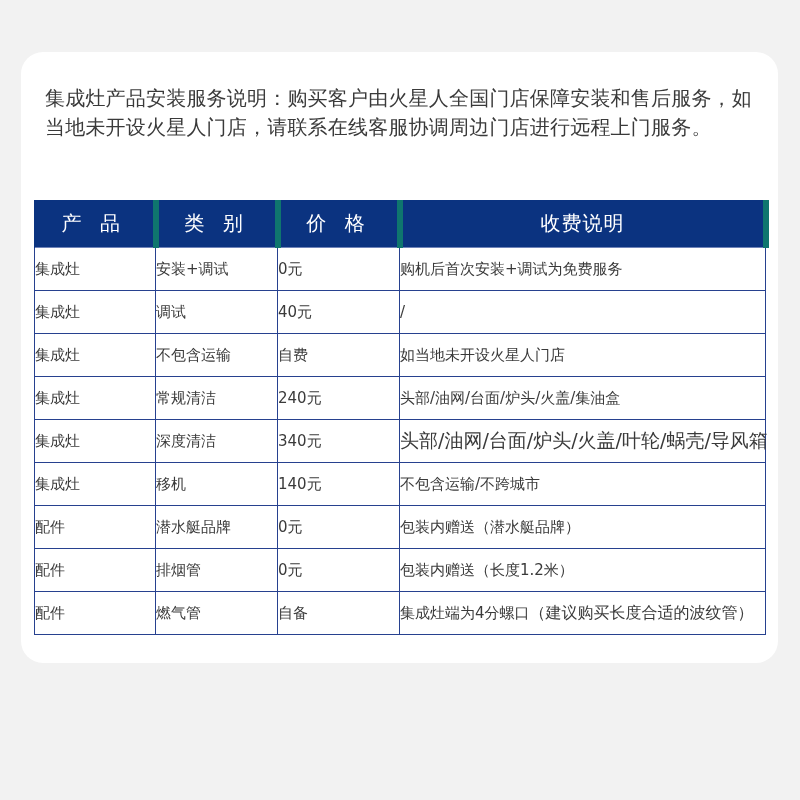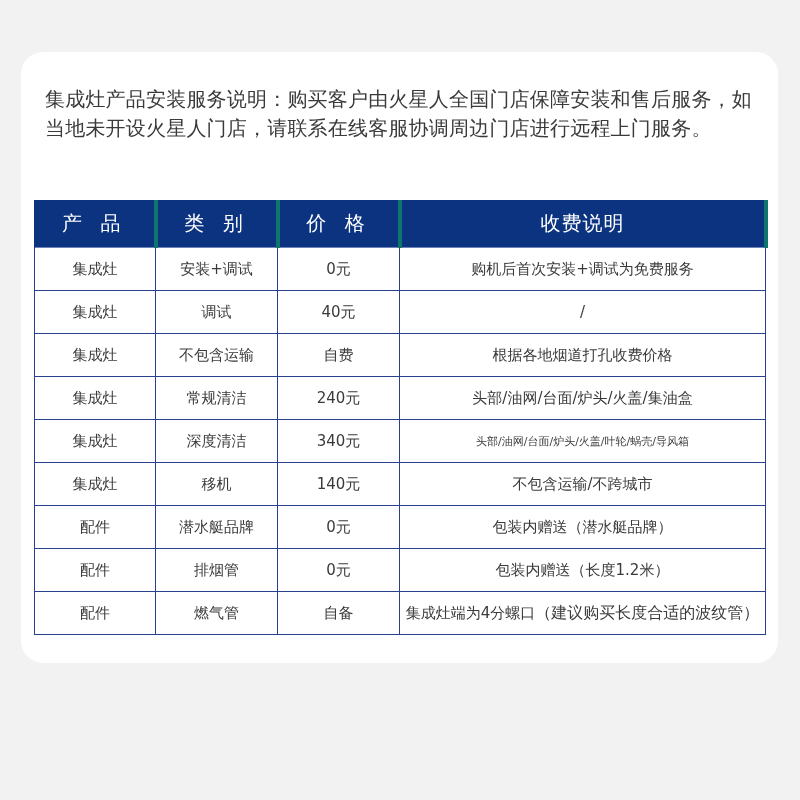--- a/index.html
+++ b/index.html
@@ -6,38 +6,38 @@
   body {
     width:800px; height:800px; background:#f2f2f2; position:relative; overflow:hidden;
     font-family:"DejaVu Sans","Liberation Sans",sans-serif; color:#333;
   }
   .card {
     position:absolute; left:21px; top:52px; width:757px; height:611px;
     background:#ffffff; border-radius:22px;
   }
   .intro {
     position:absolute; left:45px; top:85px; width:712px;
-    font-size:20px; line-height:29px; color:#3a3a3a; letter-spacing:0.2px;
+    font-size:20px; line-height:29px; color:#3a3a3a; letter-spacing:0.2px;font-family:Liberation Mono, monospace;
   }
   table.pricing {
     position:absolute; left:34px; top:200px; width:731px;
     border-collapse:collapse; table-layout:fixed;
   }
   table.pricing th {
     background:#0b3380; color:#ffffff; font-weight:normal;
     font-size:20px; height:45px; text-align:center; letter-spacing:6px;
-    border-left:1px solid #0b3380; border-right:4px solid #0f766e;
+    border-left:1px solid #0b3380; border-right:6px solid #0f766e;
   }
   table.pricing th.desc { letter-spacing:1px; }
   table.pricing td {
     border:1px solid #27418f; border-top:1px solid #6f83b8;
-    height:42px; text-align:center; font-size:15px; color:#3a3a3a;
+    height:42px; text-align:left; font-size:15px; color:#3a3a3a;
     padding:0; white-space:nowrap;
   }
-  table.pricing td.small { font-size:11px; }
+  table.pricing td.small { font-size:19px; }
   table.pricing td .note { font-size:16px; }
   .notes {
     position:absolute; left:22px; top:702px; width:770px;
     font-size:17.5px; line-height:29px; font-weight:bold; color:#111;
     white-space:nowrap;
   }
 </style>
 </head>
 <body>
 
@@ -70,21 +70,21 @@
     <tr>
       <td>集成灶</td>
       <td>调试</td>
       <td>40元</td>
       <td>/</td>
     </tr>
     <tr>
       <td>集成灶</td>
       <td>不包含运输</td>
       <td>自费</td>
-      <td>根据各地烟道打孔收费价格</td>
+      <td>如当地未开设火星人门店</td>
     </tr>
     <tr>
       <td>集成灶</td>
       <td>常规清洁</td>
       <td>240元</td>
       <td>头部/油网/台面/炉头/火盖/集油盒</td>
     </tr>
     <tr>
       <td>集成灶</td>
       <td>深度清洁</td>

